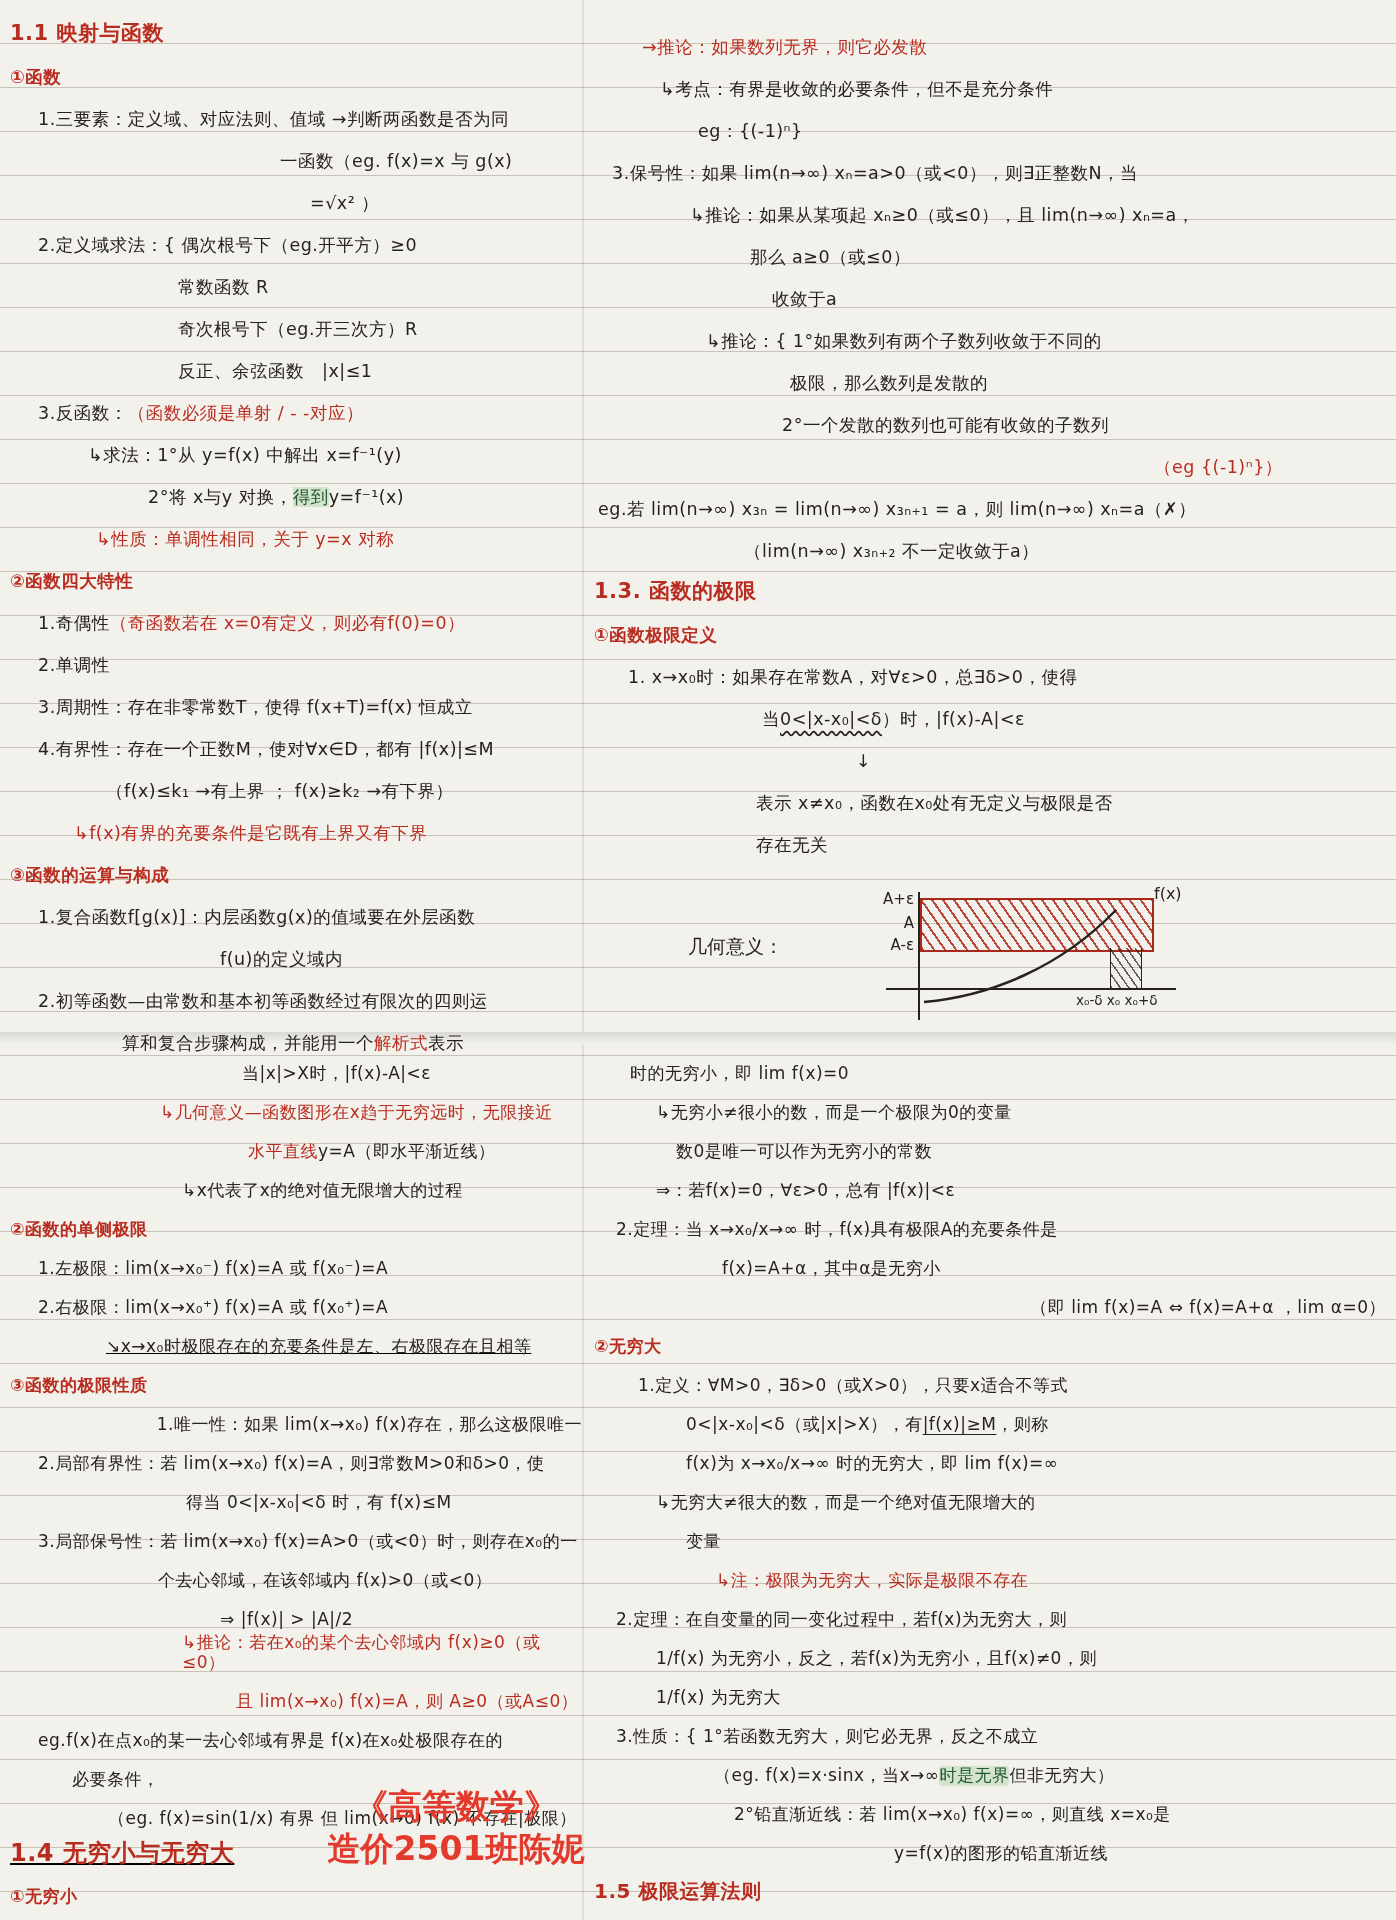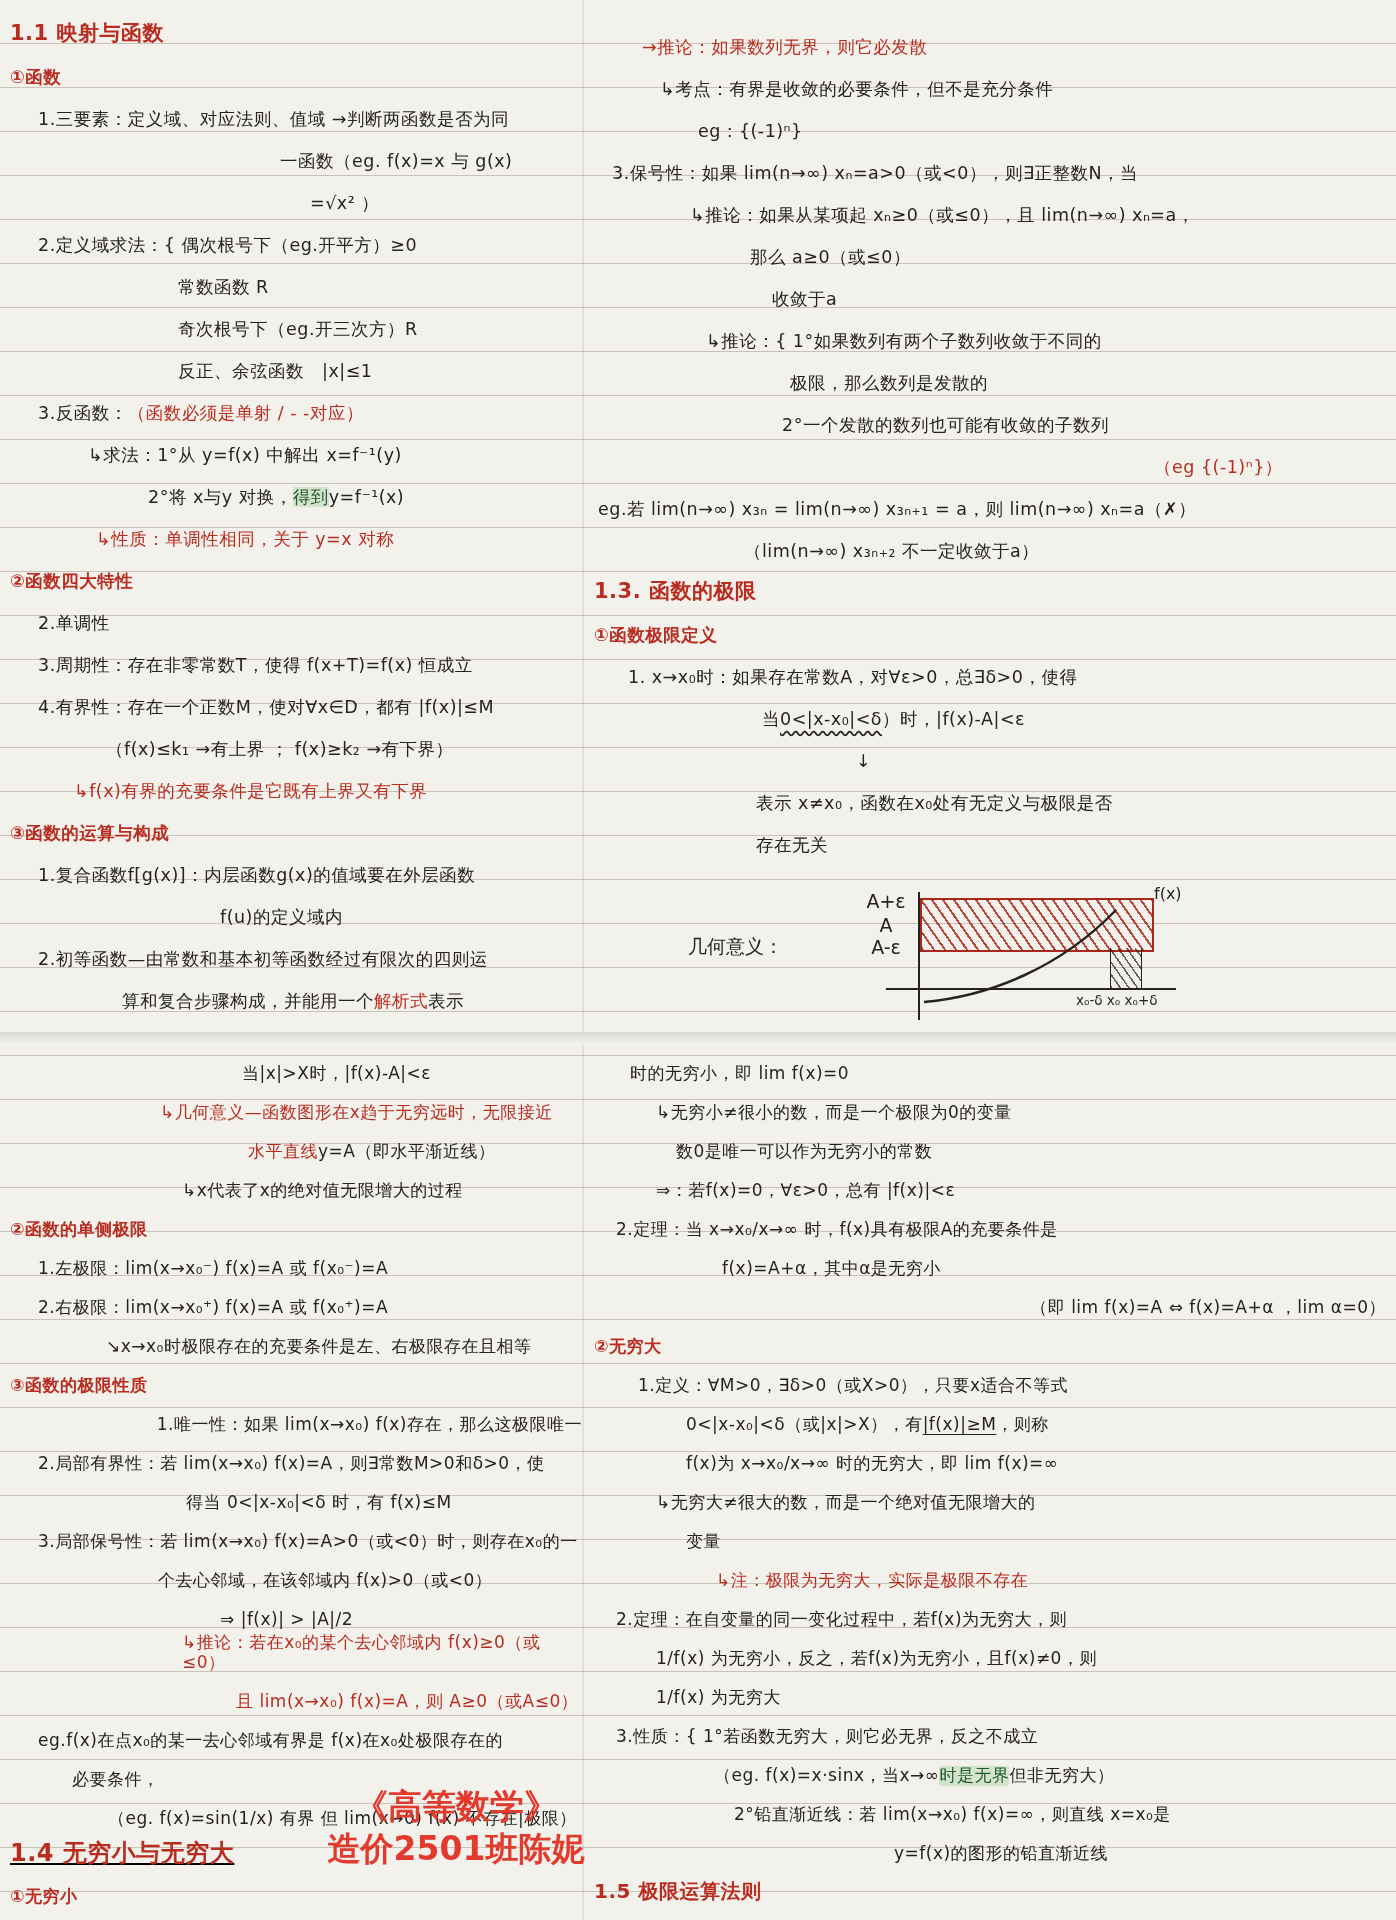--- a/index.html
+++ b/index.html
@@ -27,21 +27,21 @@
   .plot{position:absolute;left:170px;top:0;width:330px;height:132px;}
   .yaxis{position:absolute;left:60px;top:0;width:2px;height:128px;background:#26231f;}
   .xaxis{position:absolute;left:28px;top:96px;width:290px;height:2px;background:#26231f;}
   .band{position:absolute;left:62px;top:6px;width:230px;height:50px;
         border:2px solid #a8281c;
         background:repeating-linear-gradient(55deg,rgba(178,40,28,.85) 0 2px,rgba(178,40,28,0) 2px 9px);}
   .strip{position:absolute;left:252px;top:56px;width:30px;height:40px;
         border-left:1.5px solid #26231f;border-right:1.5px solid #26231f;
         background:repeating-linear-gradient(55deg,rgba(40,36,32,.7) 0 1.5px,rgba(0,0,0,0) 1.5px 7px);}
   .curve{position:absolute;left:62px;top:4px;width:240px;height:112px;}
-  .ylab{position:absolute;font-size:19px;color:#26231f;width:56px;text-align:center;}
+  .ylab{position:absolute;font-size:15px;color:#26231f;width:56px;text-align:right;}
   .y0{left:0;top:-2px;}
   .y1{left:0;top:22px;}
   .y2{left:0;top:44px;}
   .xlab{position:absolute;left:218px;top:100px;font-size:13.5px;color:#26231f;white-space:nowrap;}
   .flab{position:absolute;left:296px;top:-8px;font-size:16px;color:#26231f;}
   
   .watermark{position:absolute;left:322px;top:1756px;width:268px;text-align:center;color:#e23b2e;margin-top:28px;}
   .wm1{font-size:34px;font-weight:700;line-height:1.3;}
   .wm2{font-size:33px;font-weight:700;line-height:1.25;}
 </style>
@@ -93,20 +93,24 @@
         <span class="ink-g">得到</span>
         <span class="ink-k"> y=f⁻¹(x)</span>
       </div>
       <div class="line" style="padding-left: 86px;">
         <span class="ink-r">↳性质：单调性相同，关于 y=x 对称</span>
       </div>
       <div class="line">
         <span class="ink-r" style="font-weight: 700;">②函数四大特性</span>
       </div>
       <div class="line" style="padding-left: 28px;">
+        <span class="ink-k">1.奇偶性</span>
+        <span class="ink-r">（奇函数若在 x=0有定义，则必有f(0)=0）</span>
+      </div>
+      <div class="line" style="padding-left: 28px;">
         <span class="ink-k">2.单调性</span>
       </div>
       <div class="line" style="padding-left: 28px;">
         <span class="ink-k">3.周期性：存在非零常数T，使得 f(x+T)=f(x) 恒成立</span>
       </div>
       <div class="line" style="padding-left: 28px;">
         <span class="ink-k">4.有界性：存在一个正数M，使对∀x∈D，都有 |f(x)|≤M</span>
       </div>
       <div class="line" style="padding-left: 96px;">
         <span class="ink-k">（f(x)≤k₁ →有上界 ； f(x)≥k₂ →有下界）</span>
@@ -212,21 +216,21 @@
       </div>
       <div class="line">
         <span class="ink-r" style="font-weight: 700;">②函数的单侧极限</span>
       </div>
       <div class="line" style="padding-left: 28px;">
         <span class="ink-k">1.左极限：lim(x→x₀⁻) f(x)=A 或 f(x₀⁻)=A</span>
       </div>
       <div class="line" style="padding-left: 28px;">
         <span class="ink-k">2.右极限：lim(x→x₀⁺) f(x)=A 或 f(x₀⁺)=A</span>
       </div>
-      <div class="line" style="padding-left: 96px;">
+      <div class="line" style="padding-left: 96px; text-decoration: underline;">
         <span class="ink-k">↘x→x₀时极限存在的充要条件是左、右极限存在且相等</span>
       </div>
       <div class="line">
         <span class="ink-r" style="font-weight: 700;">③函数的极限性质</span>
       </div>
       <div class="line" style="padding-left: 28px; justify-content: flex-end;">
         <span class="ink-k">1.唯一性：如果 lim(x→x₀) f(x)存在，那么这极限唯一</span>
       </div>
       <div class="line" style="padding-left: 28px;">
         <span class="ink-k">2.局部有界性：若 lim(x→x₀) f(x)=A，则∃常数M&gt;0和δ&gt;0，使</span>

